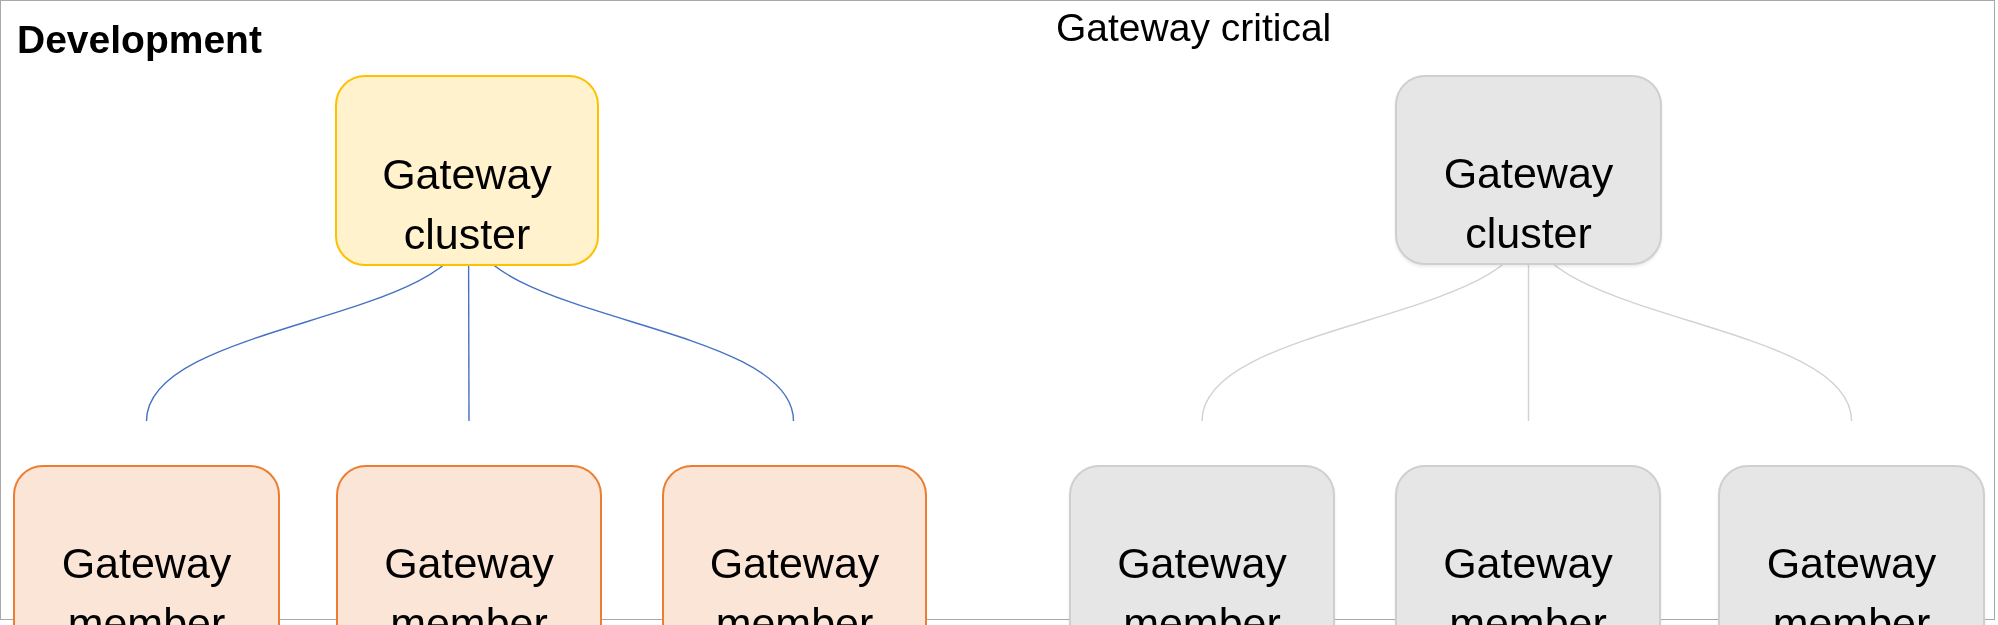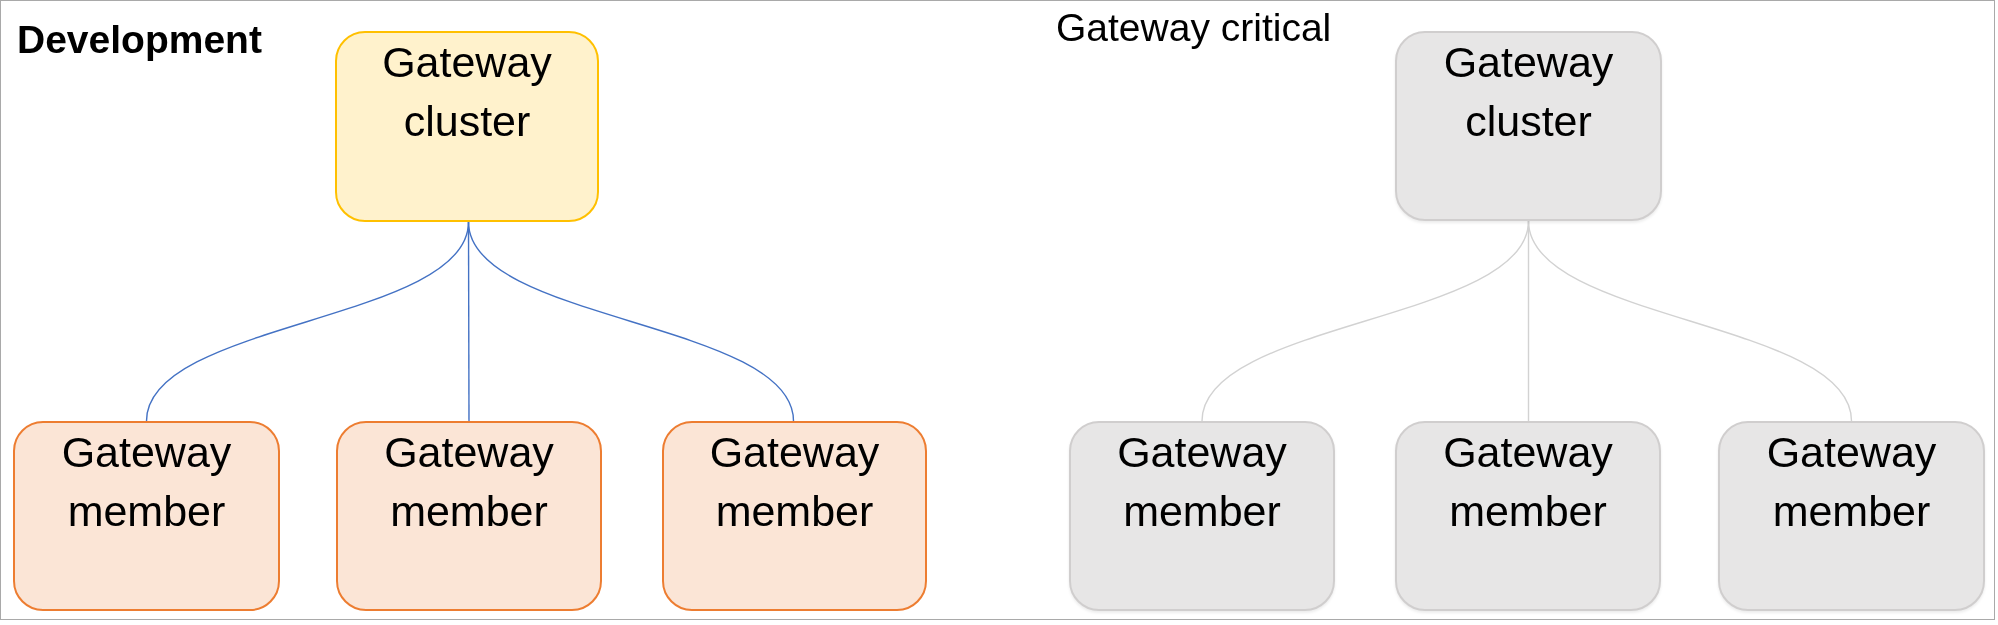--- a/index.html
+++ b/index.html
@@ -46,25 +46,26 @@
     white-space: nowrap;
   }
   .title-dev { left: 17px; top: 17px; font-weight: bold; }
   .title-biz { left: 1056px; top: 5px; }
   .node {
     position: absolute;
     box-sizing: border-box;
     border-radius: 30px;
     border: 2px solid;
     display: flex;
-    align-items: flex-start;
+    align-items: flex-end;
     justify-content: center;
     text-align: center;
     font-size: 43px;
     line-height: 1.38;
+    margin-top: 44px;
   }
   .node .node-label {
     display: block;
     width: 100%;
     padding: 0 30px;
   }
   .gray-node {
     box-shadow: 0 2px 3px rgba(0,0,0,0.08);
   }
   .dev-cluster { left: 335px; top: 31px;  width: 264px; height: 191px; }

